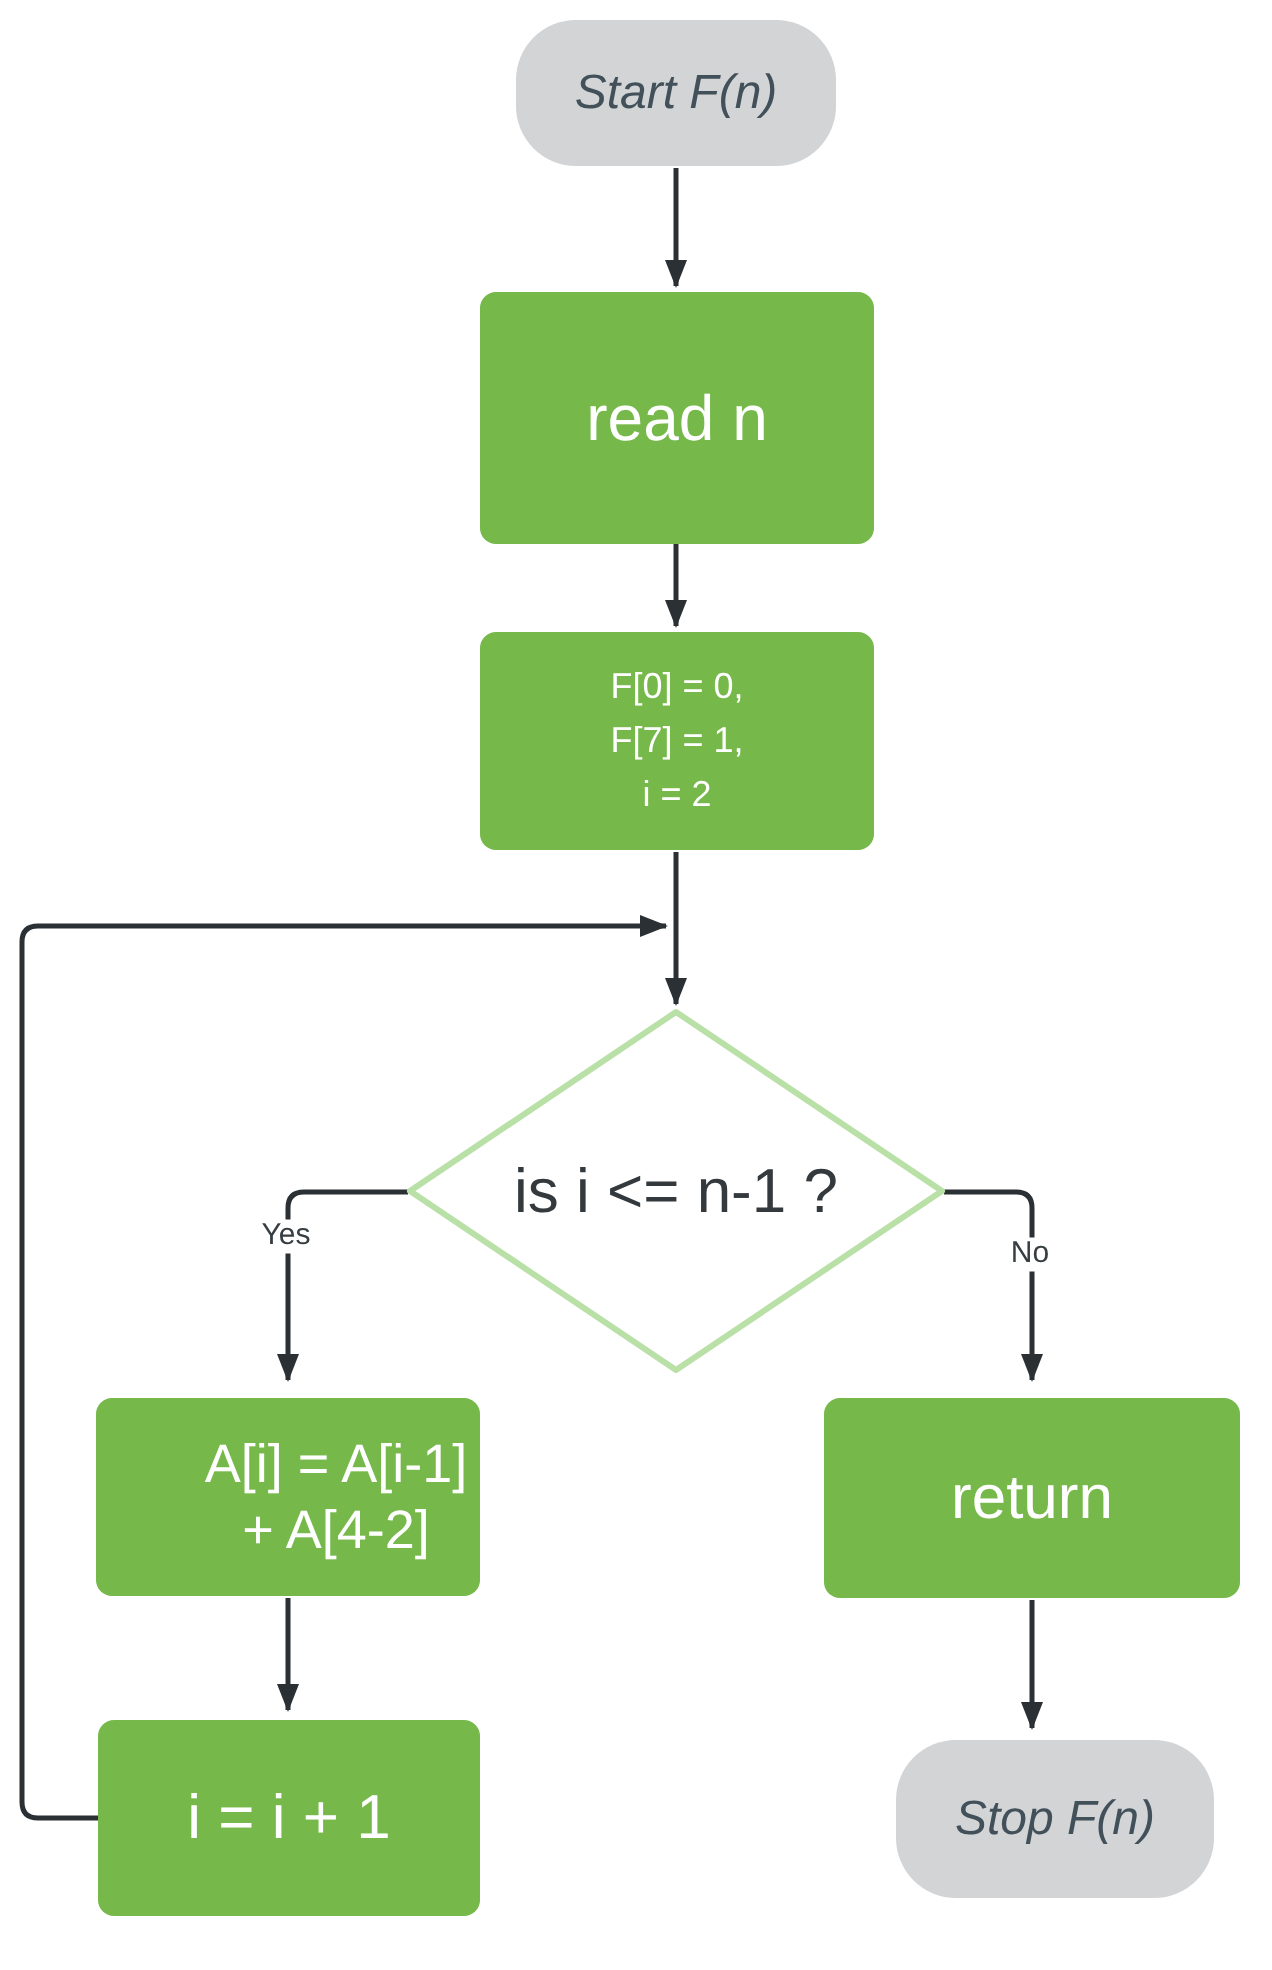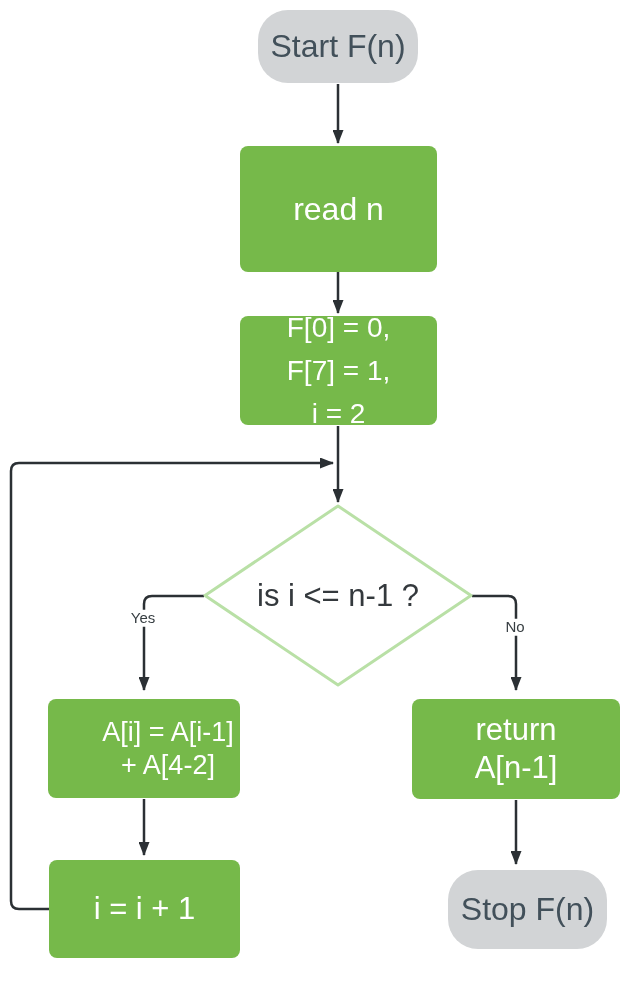--- a/index.html
+++ b/index.html
@@ -39,21 +39,22 @@
     flex-direction: column;
     align-items: center;
     justify-content: center;
     text-align: center;
     box-sizing: border-box;
   }
   .terminator {
     background: var(--terminator-fill);
     border-radius: 30px;
     color: var(--terminator-text);
-    font-size: 32px;
+    font-size: 24px;
+    font-style: italic;
   }
   .process {
     background: var(--process-fill);
     border-radius: 8px;
     color: var(--process-text);
   }
   .decision-label {
     color: var(--decision-text);
     font-size: 31px;
     background: transparent;
@@ -61,21 +62,21 @@
   .edge-label {
     position: absolute;
     transform: translate(-50%, -50%);
     background: #ffffff;
     padding: 0 3px;
     font-size: 15px;
     color: var(--edge-label-text);
     line-height: 1.1;
   }
   #node-read   { font-size: 32px; }
-  #node-init   { font-size: 28px; line-height: 27px; gap: 16px; }
+  #node-init   { font-size: 18px; line-height: 27px; }
   #node-compute{ font-size: 27px; line-height: 33px; padding-left: 48px; }
   #node-incr   { font-size: 31px; }
   #node-return { font-size: 31px; line-height: 38px; }
 </style>
 </head>
 <body>
 
 <div id="canvas">
 
   <svg id="edges" viewBox="0 0 636 985" xmlns="http://www.w3.org/2000/svg">
@@ -130,20 +131,19 @@
     <span>A[i] = A[i-1]</span>
     <span>+ A[4-2]</span>
   </div>
 
   <div class="node process" id="node-incr" style="left:49px; top:860px; width:191px; height:98px;">
     <span>i = i + 1</span>
   </div>
 
   <div class="node process" id="node-return" style="left:412px; top:699px; width:208px; height:100px;">
     <span>return</span>
-    <span>A[n-1]</span>
   </div>
 
   <div class="node terminator" id="node-stop" style="left:448px; top:870px; width:159px; height:79px;align-items:center;">
     <span>Stop F(n)</span>
   </div>
 
 </div>
 
 </body></html>

